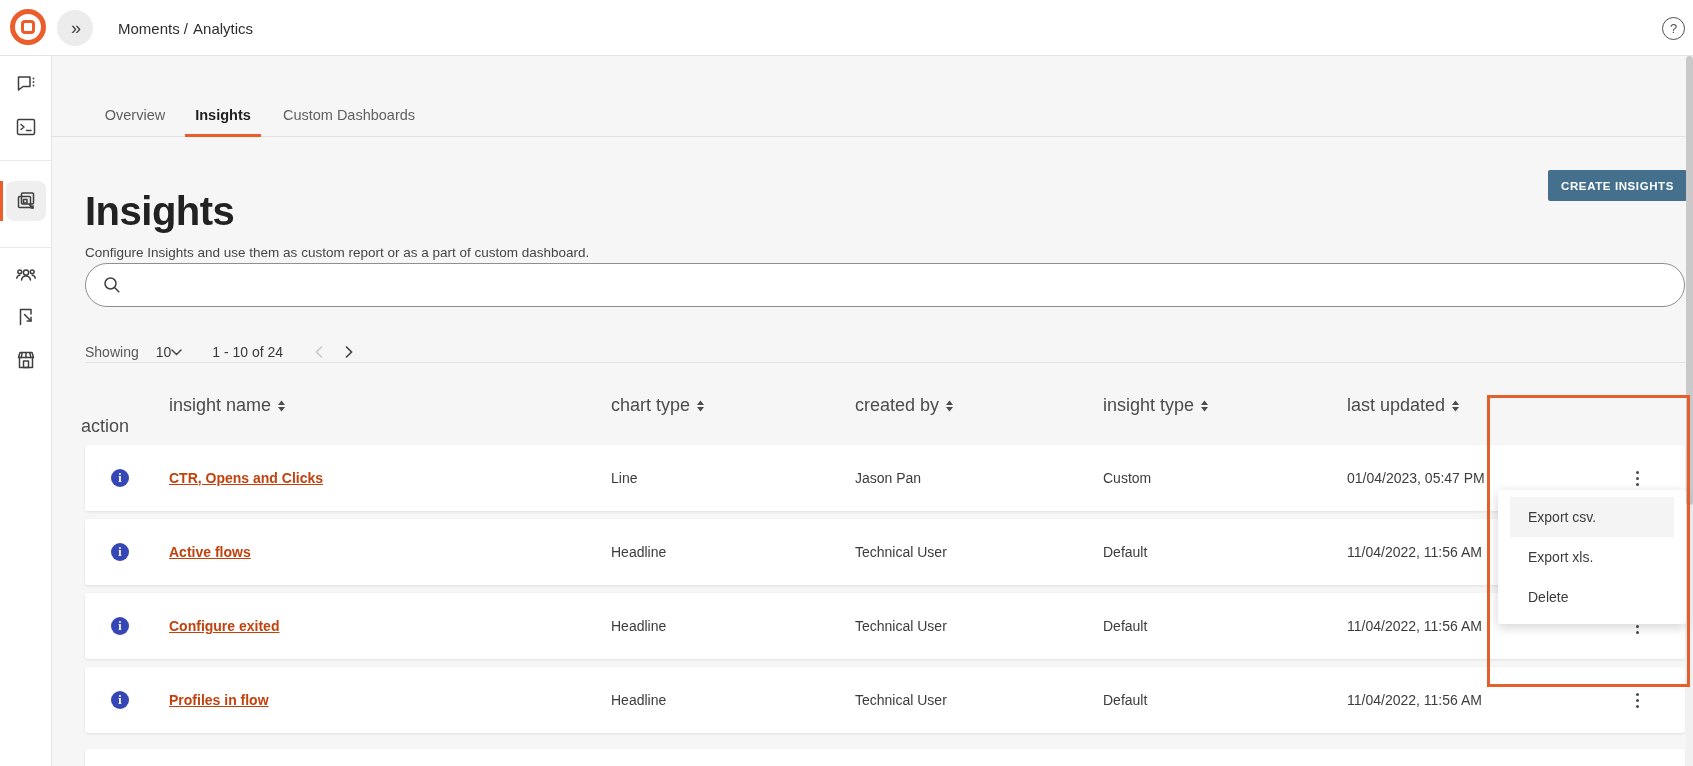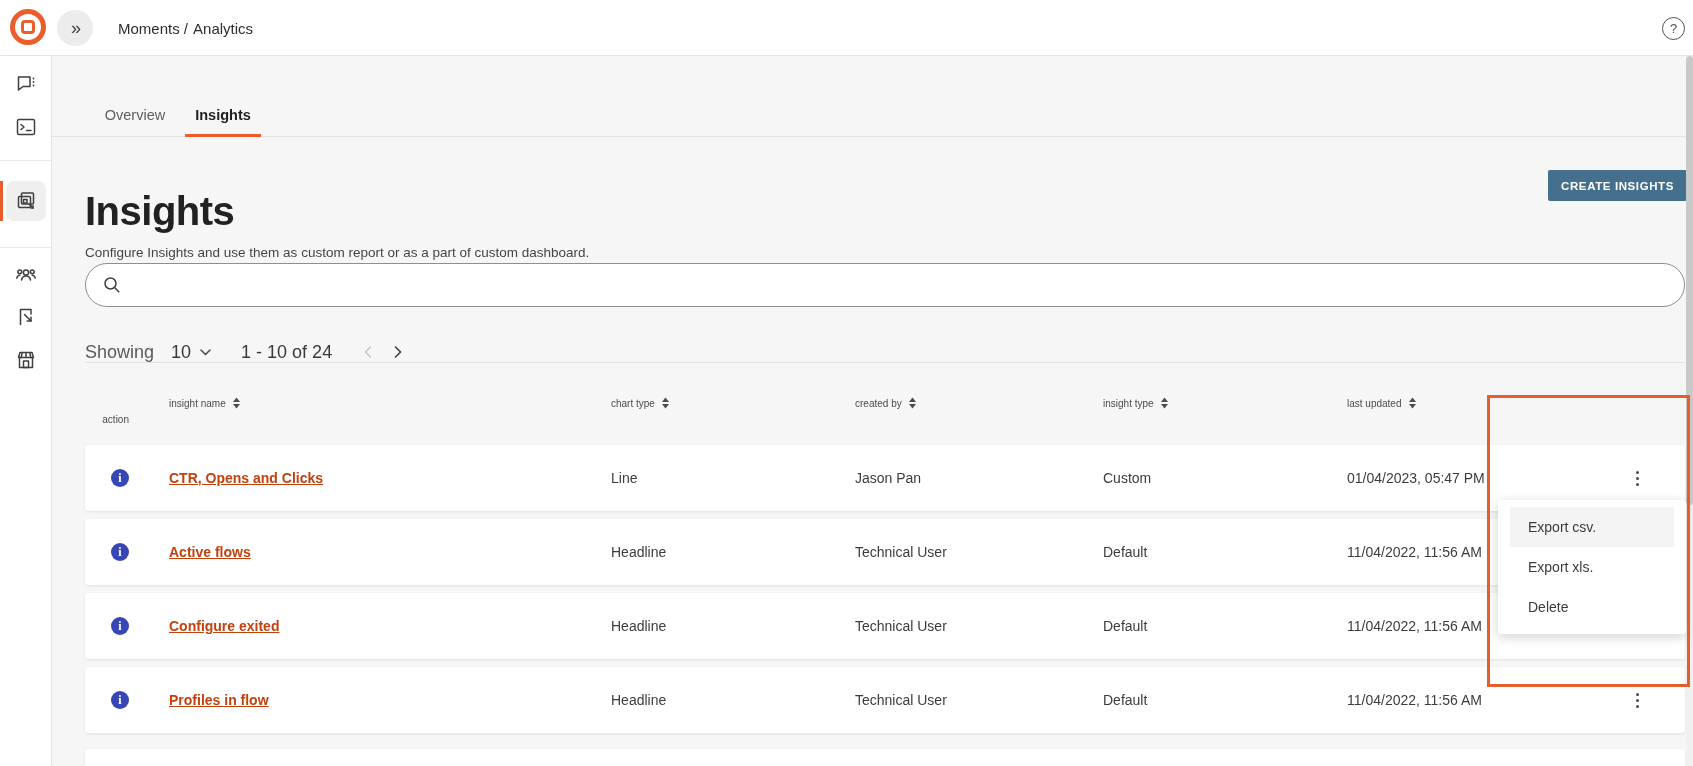--- a/index.html
+++ b/index.html
@@ -56,32 +56,32 @@
   .page-desc { position:absolute; left:33px; top:175px; font-size:13.5px; color:#454545; }
 
   .search { position:absolute; left:33px; top:207px; width:1600px; height:44px; background:#fff;
             border:1px solid #8f8f8f; border-radius:22px; display:flex; align-items:center;
             padding-left:16px; }
   .search svg { flex:0 0 auto; margin-right:10px; }
   .search input { flex:1; border:none; outline:none; background:transparent; font-size:14px;
                   font-family:"Liberation Sans",sans-serif; height:100%; }
 
   .pager { position:absolute; left:33px; top:283px; height:26px; display:flex; align-items:center;
-           font-size:18px; color:#3a3a3a; }
+           font-size:14px; color:#3a3a3a; }
   .pager .lbl { color:#5a5a5a; margin-right:17px; }
-  .page-size { display:flex; align-items:center; gap:9px; cursor:pointer; margin-right:30px; }
+  .page-size { display:flex; align-items:center; cursor:pointer; margin-right:30px; }
   .pager .range { margin-right:26px; }
   .pg-btn { border:none; background:transparent; padding:4px 6px; cursor:pointer; display:flex; align-items:center; }
 
   .divider { position:absolute; left:33px; top:306px; width:1600px; border-top:1px solid #e2e2e2; }
 
   .grid6 { display:grid; grid-template-columns:70px 456px 244px 248px 244px 1fr; align-items:center; }
 
   .thead { position:absolute; left:33px; top:339px; width:1600px; height:32px;
-           font-size:10px; color:#4c4c4c; }
+           font-size:18px; color:#4c4c4c; }
   .th { display:flex; align-items:center; gap:6px; cursor:pointer; }
   .th.first { padding-left:14px; }
   .th.action { justify-content:flex-end; padding-right:26px; cursor:default; }
 
   .t-row { position:absolute; left:33px; width:1600px; height:66px; background:#fff; border-radius:3px;
            box-shadow:0 1px 3px rgba(0,0,0,0.09); font-size:14px; color:#3c3c3c; }
   .row-1 { top:389px; } .row-2 { top:463px; } .row-3 { top:537px; } .row-4 { top:611px; }
   .cell-icon { display:flex; justify-content:center; }
   .info-badge { width:18px; height:18px; border-radius:50%; background:#3746b5; color:#fff;
                 display:flex; align-items:center; justify-content:center;
@@ -90,21 +90,21 @@
               cursor:pointer; display:inline-block; }
   .cell-action { display:flex; justify-content:flex-end; padding-right:40px; }
   .kebab { display:flex; flex-direction:column; gap:3px; align-items:center; padding:6px; cursor:pointer;
            background:transparent; border:none; }
   .kebab i { width:3px; height:3px; border-radius:50%; background:#4a4a4a; }
 
   .row-sliver { position:absolute; left:33px; top:693px; width:1600px; height:30px; background:#fff;
                 border-radius:3px; box-shadow:0 1px 3px rgba(0,0,0,0.09); }
 
   
-  .menu { position:absolute; left:1446px; top:444px; width:188px; background:#fff; border-radius:3px;
+  .menu { position:absolute; left:1446px; top:434px; width:188px; background:#fff; border-radius:3px;
           box-shadow:0 3px 12px rgba(0,0,0,0.18); padding:7px 12px; z-index:50;text-align:right; }
   .menu-item { height:40px; display:flex; align-items:center; padding-left:18px; font-size:14px;
                color:#3b3b3b; cursor:pointer; }
   .menu-item.hl { background:#f4f4f4; }
 
   .annotation { position:absolute; left:1435px; top:339px; width:203px; height:292px;
                 border:3px solid #e45f2b; z-index:60; pointer-events:none; }
 
   
   .scroll-track { position:absolute; left:1686px; top:56px; width:7px; height:710px; background:#f1f1f1; z-index:40; }
@@ -188,20 +188,21 @@
       <rect x="9.5" y="13" width="5" height="6.5"></rect>
     </svg>
   </div>
 </nav>
 
 <main class="content">
 
   <div class="tabs">
     <div class="tab tab-overview">Overview</div>
     <div class="tab tab-insights active">Insights</div>
+    <div class="tab tab-dashboards">Custom Dashboards</div>
   </div>
 
   <h1 class="page-title">Insights</h1>
   <button class="create-btn">CREATE INSIGHTS</button>
   <p class="page-desc">Configure Insights and use them as custom report or as a part of custom dashboard.</p>
 
   <div class="search">
     <svg width="20" height="20" viewBox="0 0 20 20" fill="none" stroke="#3f3f3f" stroke-width="1.5">
       <circle cx="8.5" cy="8.5" r="5.5"></circle>
         <line x1="12.8" y1="12.8" x2="17.2" y2="17.2"></line>

